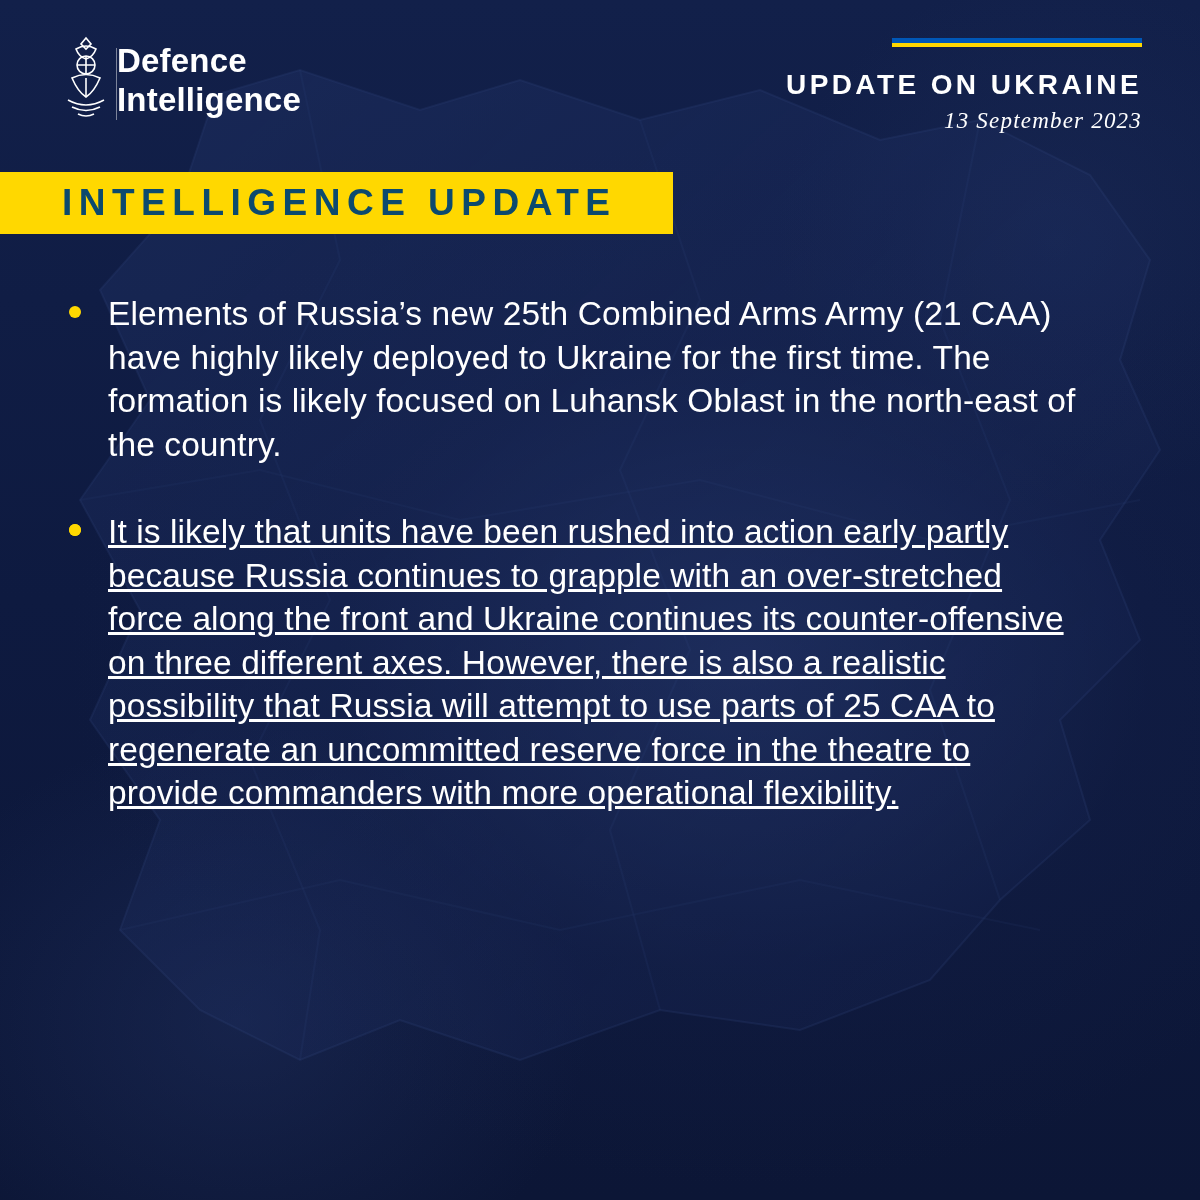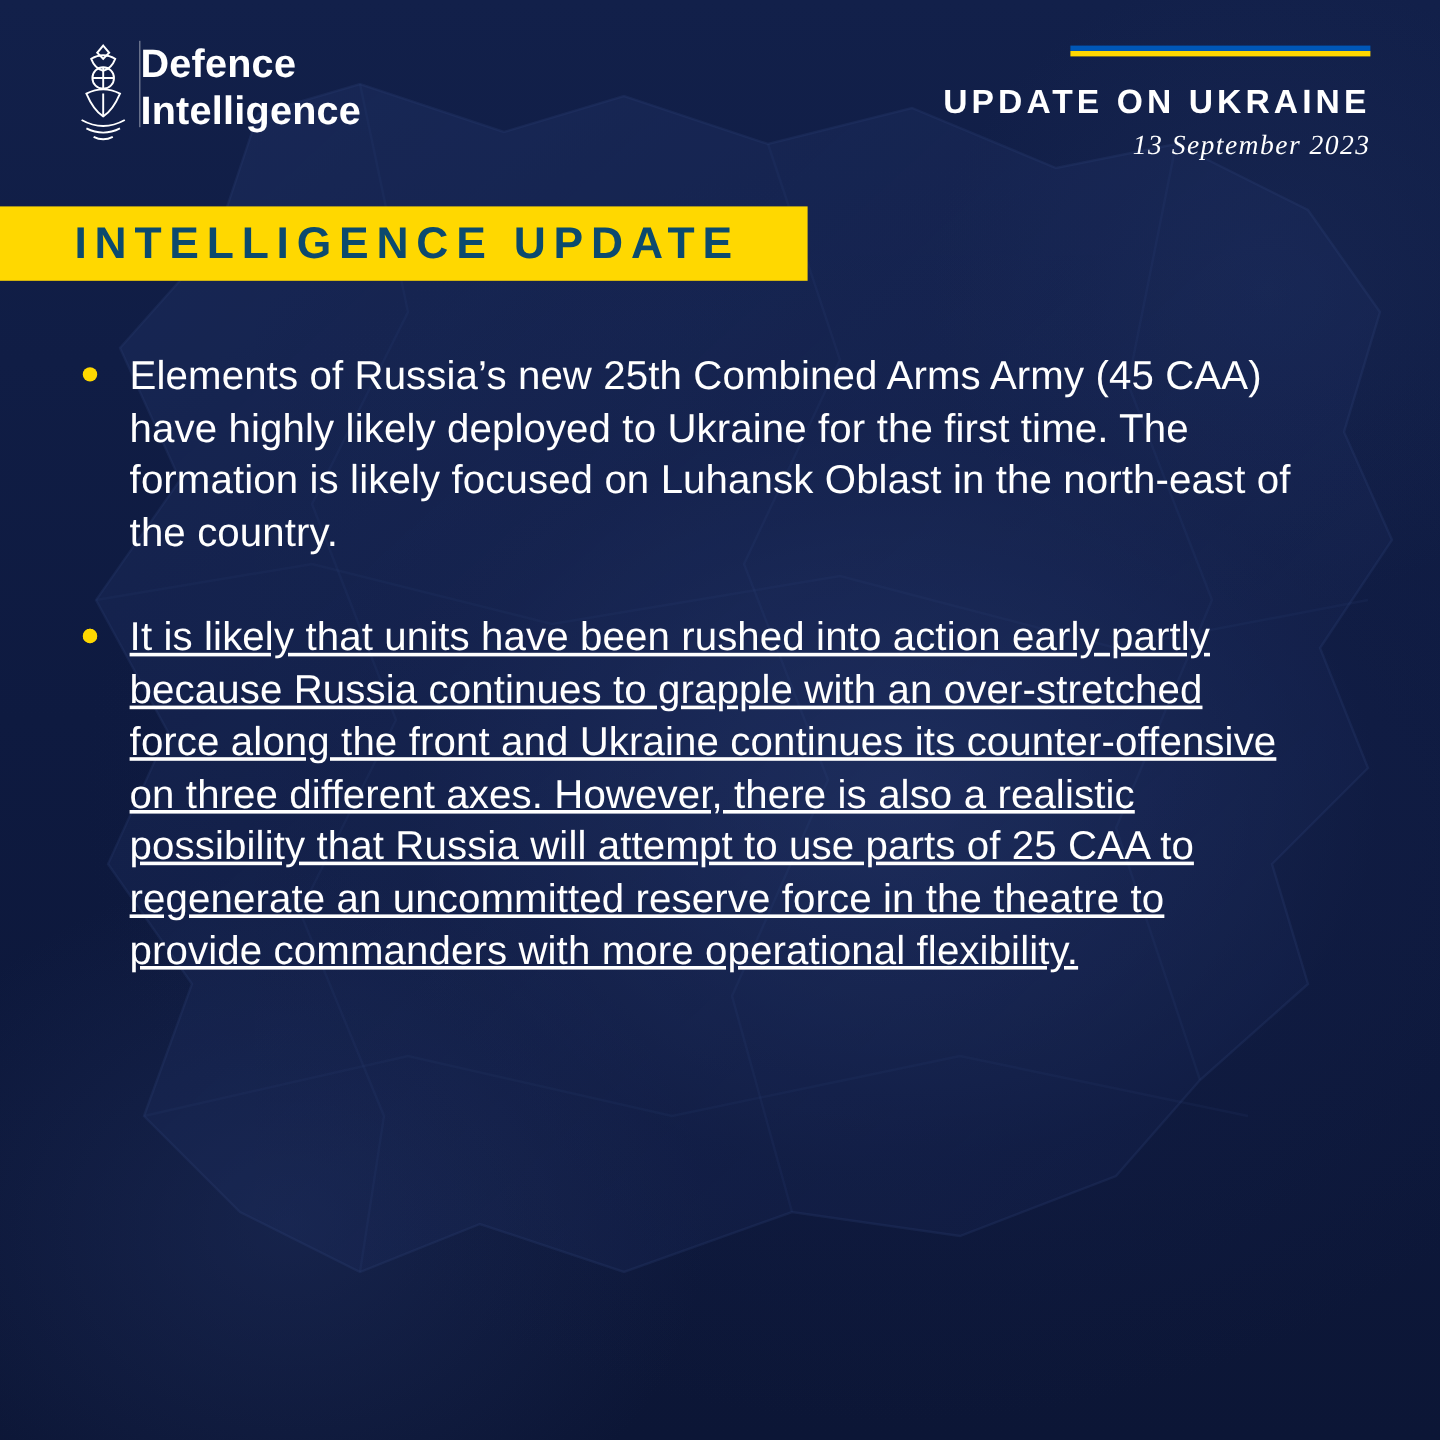--- a/index.html
+++ b/index.html
@@ -26,21 +26,21 @@
     pointer-events:none;
   }
   .map-layer svg { width:100%; height:100%; display:block; }
 
   
   .header {
     position:absolute; top:0; left:0; right:0; height:150px;
     padding:34px 58px 0 58px;
     display:flex; align-items:flex-start; justify-content:space-between;
   }
-  .brand { display:flex; align-items:flex-start; }
+  .brand { display:flex; align-items:flex-end; }
   .crest {
     width:56px; height:86px;
     display:flex; align-items:center; justify-content:center;
   }
   .brand-text {
     color:#ffffff;
     font-size:33px;
     line-height:1.18;
     font-weight:700;
     letter-spacing:0.2px;
@@ -166,21 +166,21 @@
     </div>
   </div>
 
   <div class="banner">
     <span class="banner-text">INTELLIGENCE UPDATE</span>
   </div>
 
   <div class="content">
     <div class="bullet">
       <span class="dot"></span>
-      <span>Elements of Russia’s new 25th Combined Arms Army (45 CAA) have highly likely deployed to Ukraine for the first time. The formation is likely focused on Luhansk Oblast in the north-east of the country.</span>
+      <span>Elements of Russia’s new 25th Combined Arms Army (21 CAA) have highly likely deployed to Ukraine for the first time. The formation is likely focused on Luhansk Oblast in the north-east of the country.</span>
     </div>
     <div class="bullet">
       <span class="dot"></span>
     </div>
     <div class="bullet">
       <span class="dot"></span>
       <span>It is likely that units have been rushed into action early partly because Russia continues to grapple with an over-stretched force along the front and Ukraine continues its counter-offensive on three different axes. However, there is also a realistic possibility that Russia will attempt to use parts of 25 CAA to regenerate an uncommitted reserve force in the theatre to provide commanders with more operational flexibility.</span>
     </div>
   </div>
 

